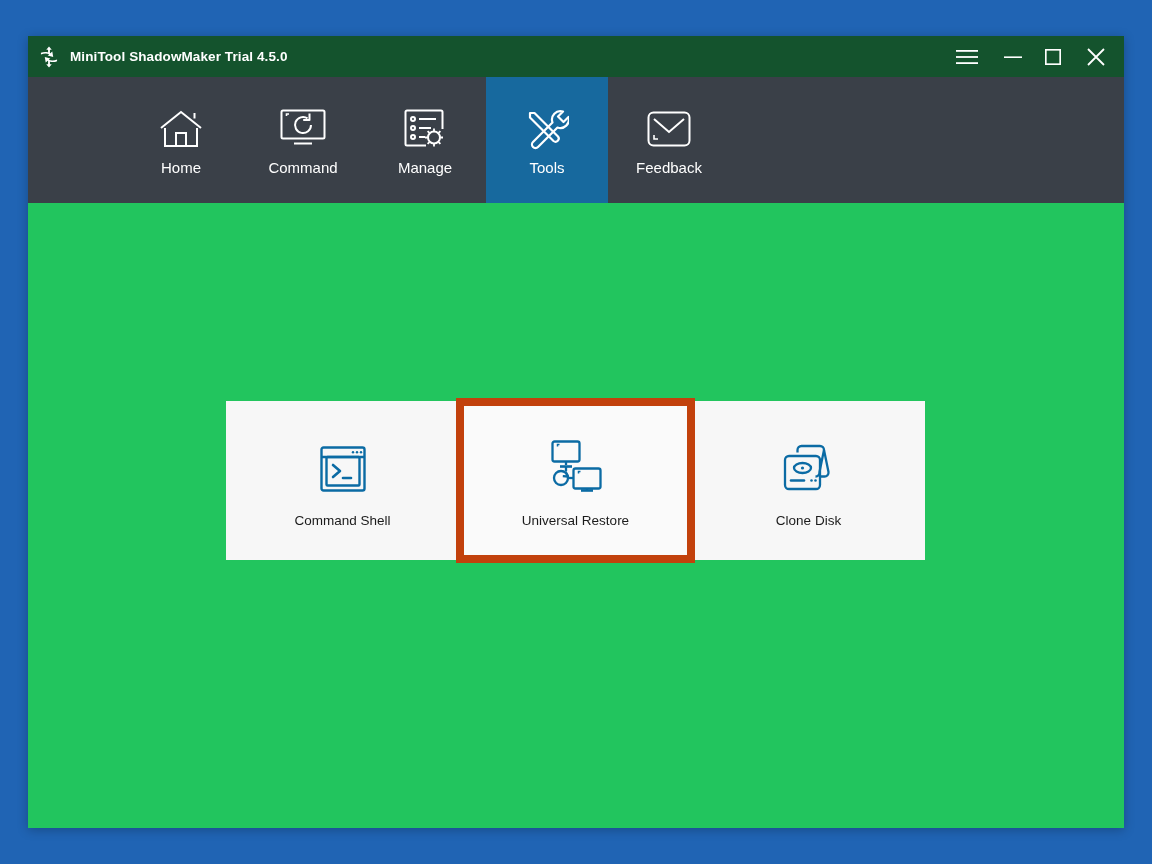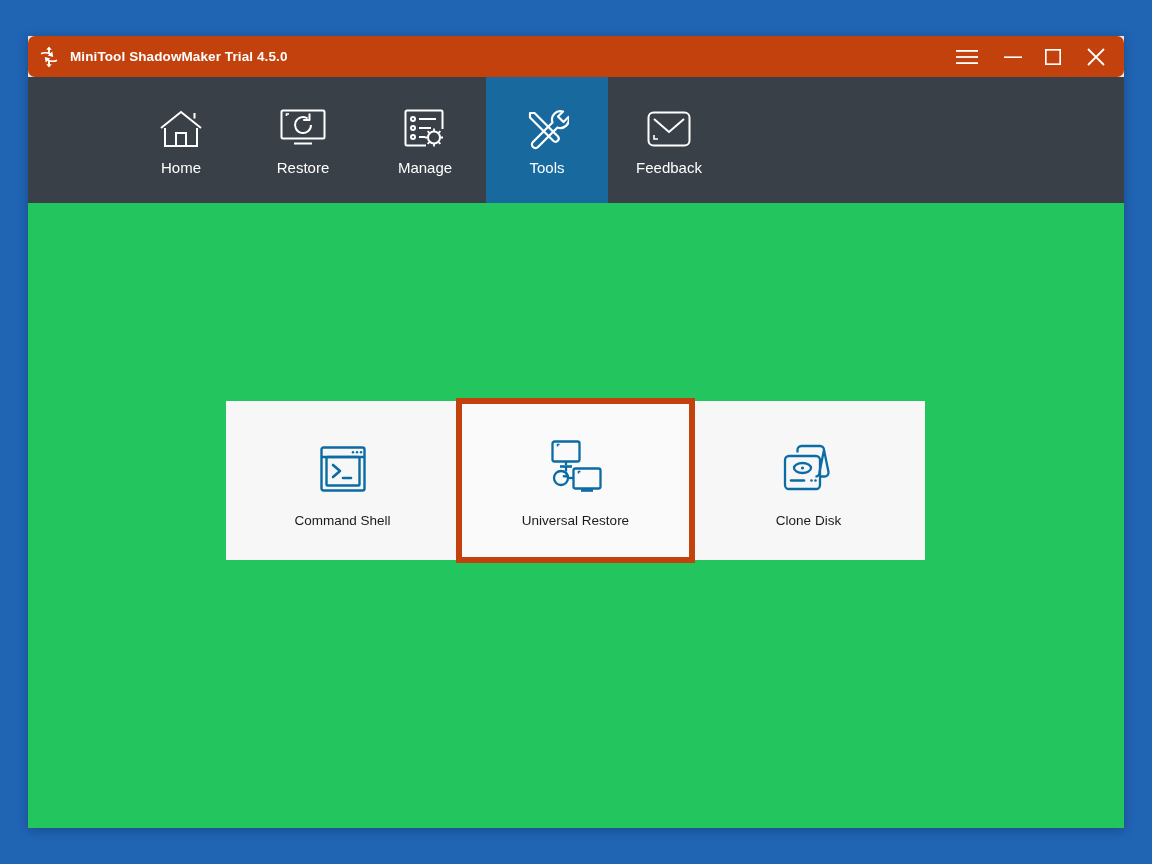--- a/index.html
+++ b/index.html
@@ -24,26 +24,25 @@
     height: 792px;
     background: #e8e8e8;
     display: flex;
     flex-direction: column;
     box-shadow: 0 2px 10px rgba(0,0,0,0.25);
   }
 
   
   #title-bar {
     height: 41px;
-    background: #c2410c;
+    background: #14532d;
     display: flex;
     align-items: center;
     flex: none;
     position: relative;
-    border-radius: 7px;
   }
   #app-logo {
     width: 22px;
     height: 22px;
     margin-left: 10px;
     margin-right: 10px;
     flex: none;
     display: block;
   }
   #app-title {
@@ -129,21 +128,21 @@
     background: #f7f7f7;
     box-sizing: border-box;
     display: flex;
     flex-direction: column;
     align-items: center;
     justify-content: center;
     cursor: pointer;
     position: relative;
   }
   .tool-card.selected {
-    border: 6px solid #c2410c;
+    border: 8px solid #c2410c;
     background: #fafafa;
     z-index: 3;
     margin: -3px;
     width: 239px;
     height: 165px;
   }
   .tool-icon {
     height: 58px;
     display: flex;
     align-items: flex-end;
@@ -218,21 +217,21 @@
     <div class="nav-item">
       <span class="nav-icon">
         <svg width="46" height="40" viewBox="0 0 46 40" fill="none" stroke="#ffffff" stroke-width="2">
           <rect x="1.5" y="1.5" width="43" height="28" rx="1.5"></rect>
           <path d="M14 34.5 L32 34.5"></path>
           <path d="M31 16 A8 8 0 1 1 27.5 9.4"></path>
           <path d="M29.5 4.5 L29.5 11 L23.2 11" stroke-linejoin="round"></path>
           <path d="M6.5 7 L6.5 5 L9 5" stroke-width="1.6"></path>
         </svg>
       </span>
-      <span class="nav-label">Restore</span>
+      <span class="nav-label">Command</span>
     </div>
 
     <div class="nav-item">
       <span class="nav-icon">
         <svg width="42" height="40" viewBox="0 0 42 40" fill="none" stroke="#ffffff" stroke-width="2">
           <path d="M1.5 3 A1.5 1.5 0 0 1 3 1.5 L37 1.5 A1.5 1.5 0 0 1 38.5 3 L38.5 20"></path>
           <path d="M1.5 3 L1.5 35 A1.5 1.5 0 0 0 3 36.5 L22 36.5"></path>
           <circle cx="9" cy="10" r="2"></circle>
           <circle cx="9" cy="19" r="2"></circle>
           <circle cx="9" cy="28" r="2"></circle>

